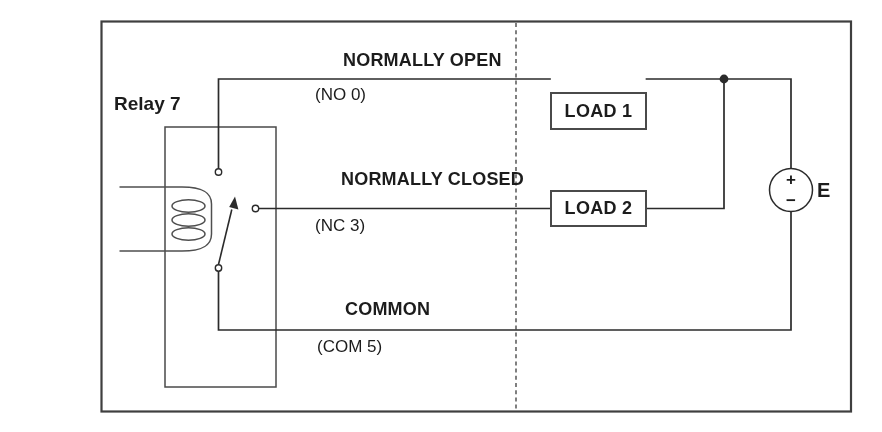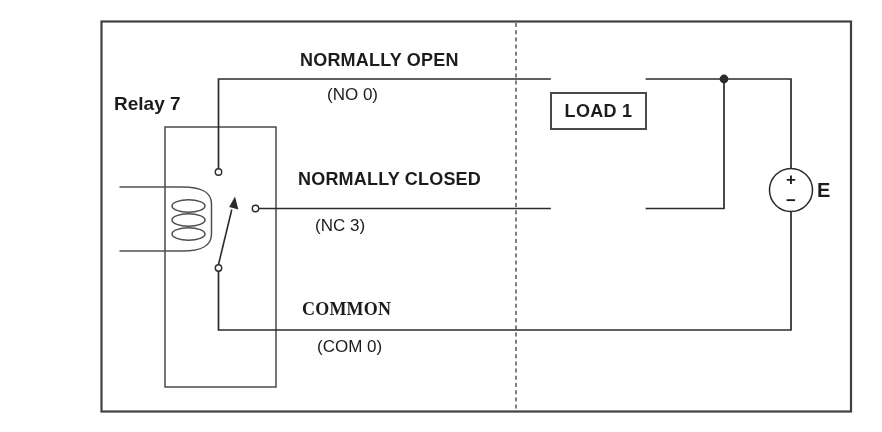--- a/index.html
+++ b/index.html
@@ -22,21 +22,21 @@
   .coilline{fill:none;stroke:var(--coil);stroke-width:1.5;}
   .frame{fill:none;stroke:var(--border);stroke-width:2.2;}
   .relaybox{fill:none;stroke:var(--box-border);stroke-width:1.5;}
   .dashline{fill:none;stroke:var(--dash);stroke-width:1.3;stroke-dasharray:4 3.2;}
   .contact{fill:#ffffff;stroke:var(--line);stroke-width:1.4;}
   .node{fill:var(--line);stroke:none;}
   .armature{fill:none;stroke:var(--line);stroke-width:1.6;}
   .arrowhead{fill:var(--line);stroke:none;}
   .srccircle{fill:#ffffff;stroke:var(--line);stroke-width:1.5;}
   .label{position:absolute;white-space:nowrap;line-height:1.1;}
-  .caps{font-size:18px;font-weight:600;letter-spacing:0.2px;}
+  .caps{font-size:18px;font-weight:600;letter-spacing:0.2px;margin-left:43px;}
   .code{font-size:17px;font-weight:400;}
   .relay-name{font-size:19px;font-weight:600;}
   .loadbox{
     position:absolute;border:2px solid var(--box-border);background:#ffffff;
     display:flex;align-items:center;justify-content:center;
     font-size:18px;font-weight:600;letter-spacing:0.3px;
   }
   .e-label{font-size:20px;font-weight:600;}
   .pol{position:absolute;width:18px;text-align:center;font-size:17px;font-weight:700;line-height:1;}
 </style>
@@ -74,29 +74,32 @@
     <circle class="contact" cx="218.5" cy="268" r="3.2"></circle>
 
     <circle class="node" cx="724" cy="79" r="4.4"></circle>
 
     <circle class="srccircle" cx="791" cy="190" r="21.5"></circle>
   </svg>
 
   <div class="loadbox" style="left:550px;top:60px;width:93px;height:34px;margin-top:32px;">
     <span>LOAD 1</span>
   </div>
+  <div class="loadbox" style="left:550px;top:190px;width:93px;height:33px;">
+    <span>LOAD 2</span>
+  </div>
 
   <div class="label relay-name" style="left:114px;top:94px;">Relay 7</div>
 
   <div class="label caps" style="left:300px;top:51px;">NORMALLY OPEN</div>
-  <div class="label code" style="left:315px;top:86px;margin-left:12px;">(NO 0)</div>
+  <div class="label code" style="left:315px;top:86px;">(NO 0)</div>
 
   <div class="label caps" style="left:298px;top:170px;">NORMALLY CLOSED</div>
   <div class="label code" style="left:315px;top:217px;">(NC 3)</div>
 
-  <div class="label caps" style="left:302px;top:300px;font-family:Liberation Serif, serif;">COMMON</div>
-  <div class="label code" style="left:317px;top:338px;">(COM 0)</div>
+  <div class="label caps" style="left:302px;top:300px;">COMMON</div>
+  <div class="label code" style="left:317px;top:338px;">(COM 5)</div>
 
   <div class="pol" style="left:782px;top:171px;">+</div>
   <div class="pol" style="left:782px;top:192px;">−</div>
   <div class="label e-label" style="left:817px;top:179px;">E</div>
 
 </div>
 
 </body></html>

